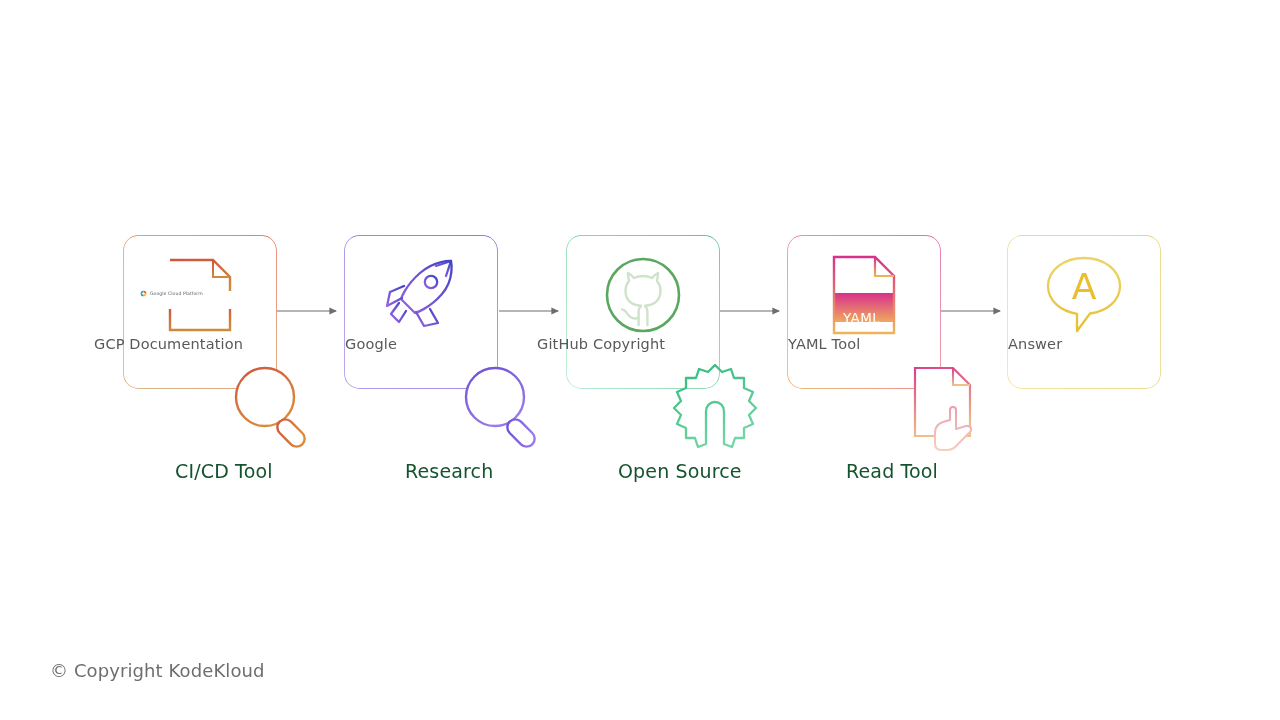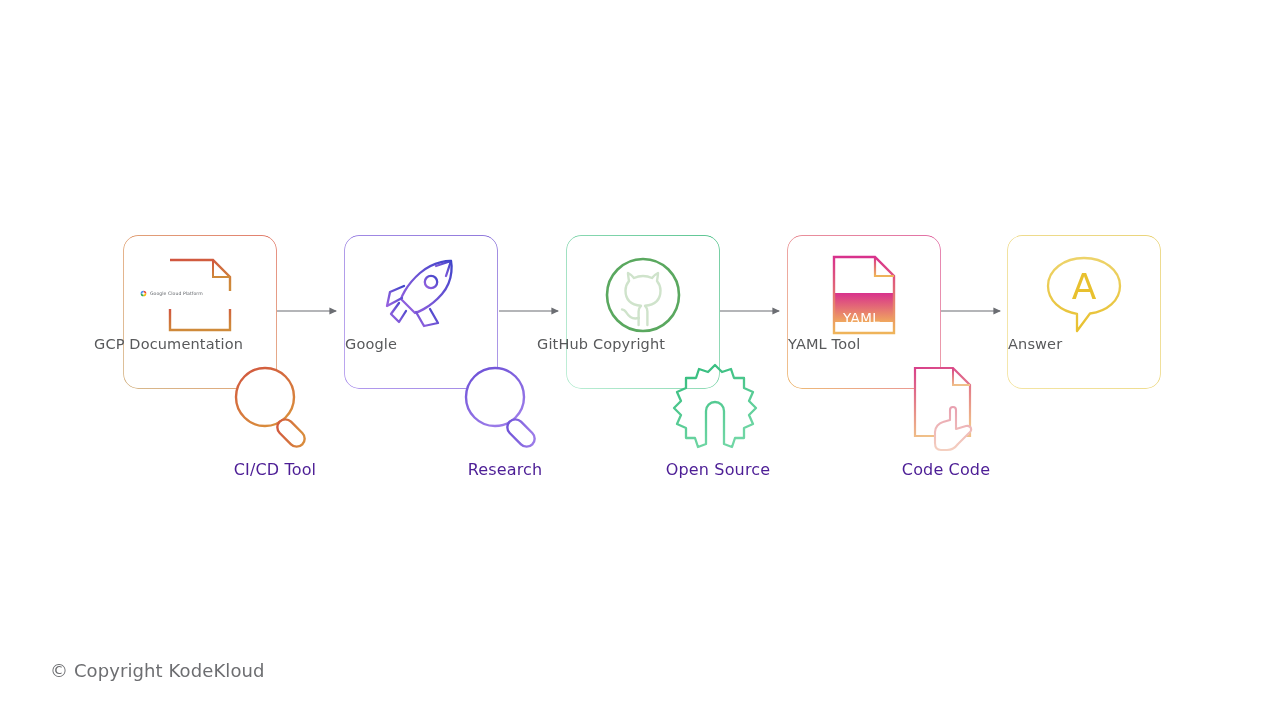--- a/index.html
+++ b/index.html
@@ -85,23 +85,23 @@
     position: absolute;
   }
   .subnode-icon {
     position: absolute;
     width: 90px;
     height: 90px;
   }
   .subnode-label {
     position: absolute;
     width: 200px;
-    text-align: center;
-    font-size: 16px;
-    color: #4c1d95;
+    text-align: left;
+    font-size: 19px;
+    color: #14532d;
     white-space: nowrap;
     letter-spacing: 0.15px;
   }
 
   
   .gcp-badge {
     position: absolute;
     display: flex;
     align-items: center;
     gap: 3px;
@@ -403,18 +403,18 @@
           <line x1="21" y1="44" x2="58" y2="44"></line>
           <line x1="21" y1="52" x2="58" y2="52"></line>
           <line x1="21" y1="60" x2="50" y2="60"></line>
         </g>
 
         <g fill="#ffffff" stroke="url(#rc3)" stroke-width="2.1" stroke-linejoin="round" stroke-linecap="round">
           <path d="M47,46 C47,42 53,42 53,46 L53,65 L63,62 C68,61 70,66 66,69 L55,80 C52,84 48,86 44,86 L38,86 C34,86 32,83 32,79 L32,68 C32,63 36,59 40,58 L47,56 Z"></path>
         </g>
       </svg>
     </div>
-    <div class="subnode-label" style="left:846px; top:460px;">Code Code</div>
+    <div class="subnode-label" style="left:846px; top:460px;">Read Tool</div>
   </div>
 
   <div class="footer">© Copyright KodeKloud</div>
 
 </div>
 
 </body></html>

